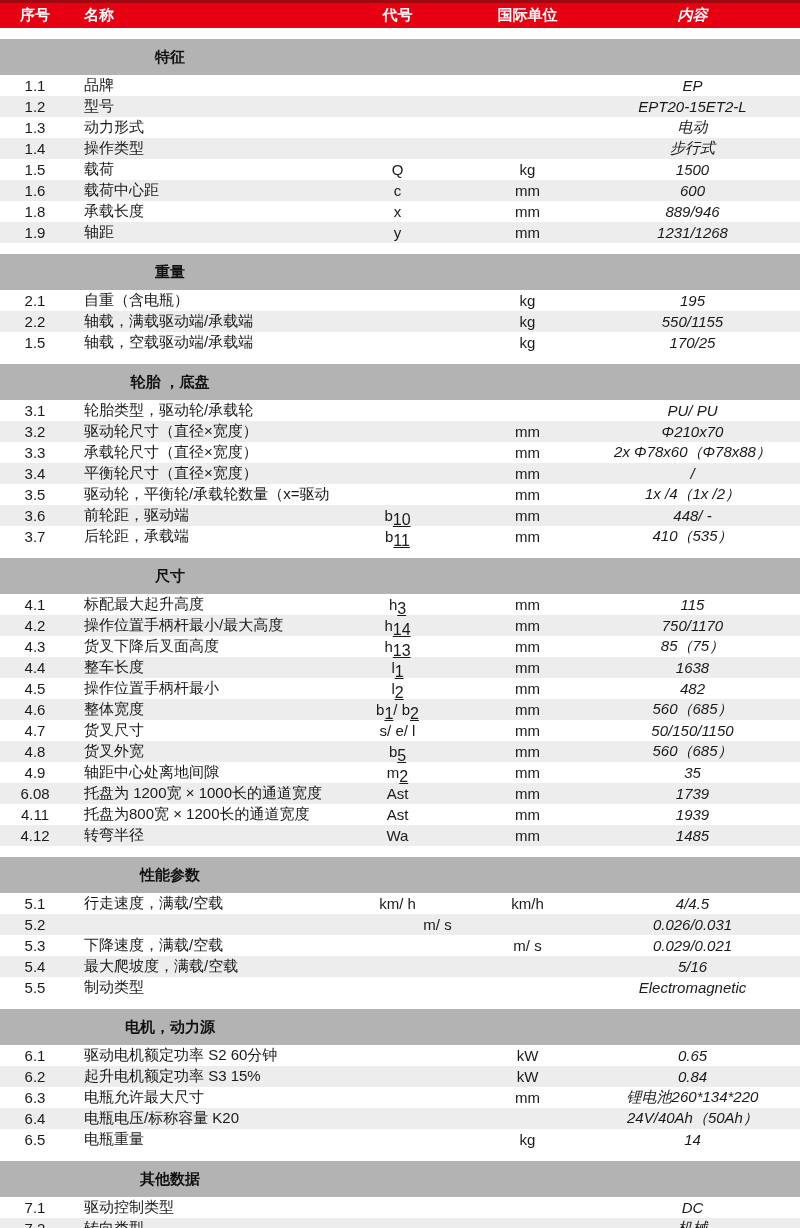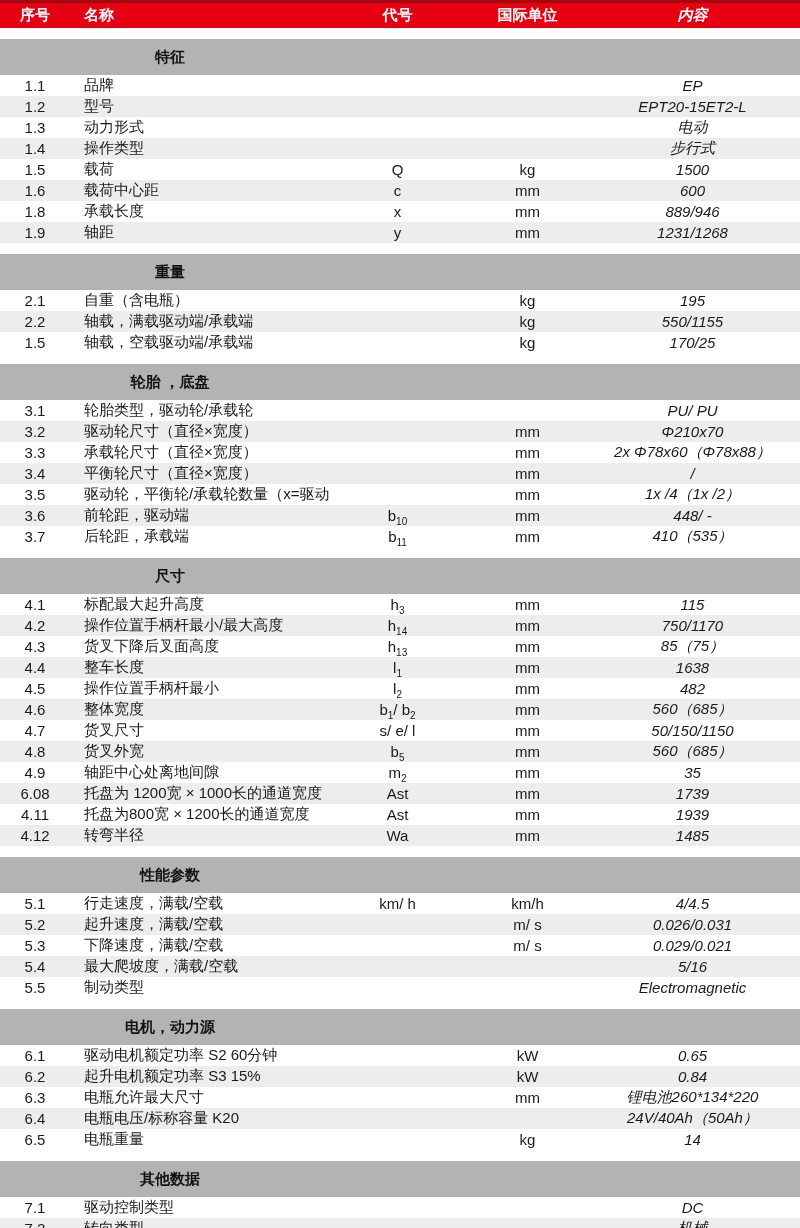--- a/index.html
+++ b/index.html
@@ -37,21 +37,21 @@
   .section-title{width:340px;text-align:center;}
 
   
   .row{
     display:flex;align-items:center;
     height:21px;
     font-size:15px;
     background:#fff;
   }
   .row.alt{background:#ededed;justify-content:space-between;}
-  sub{font-size:10px;line-height:0;}
+  sub{font-size:16px;line-height:0;text-decoration:underline;}
 
   
   .bottom-bar{
     position:relative;
     height:7px;background:#e60012;margin-top:1px;
   }
   .bottom-bar .tick{
     position:absolute;top:2px;height:3px;background:#a50d14;opacity:.75;
   }
   .tick.t1{left:340px;width:112px;}
@@ -349,21 +349,20 @@
   <div class="row">
     <div class="c-no">5.1</div>
     <div class="c-name">行走速度，满载/空载</div>
     <div class="c-sym">km/ h</div>
     <div class="c-unit">km/h</div>
     <div class="c-val">4/4.5</div>
   </div>
 
   <div class="row alt">
     <div class="c-no">5.2</div>
-    <div class="c-name">起升速度，满载/空载</div>
     <div class="c-sym"></div>
     <div class="c-unit">m/ s</div>
     <div class="c-val">0.026/0.031</div>
   </div>
 
   <div class="row">
     <div class="c-no">5.3</div>
     <div class="c-name">下降速度，满载/空载</div>
     <div class="c-sym"></div>
     <div class="c-unit">m/ s</div>

